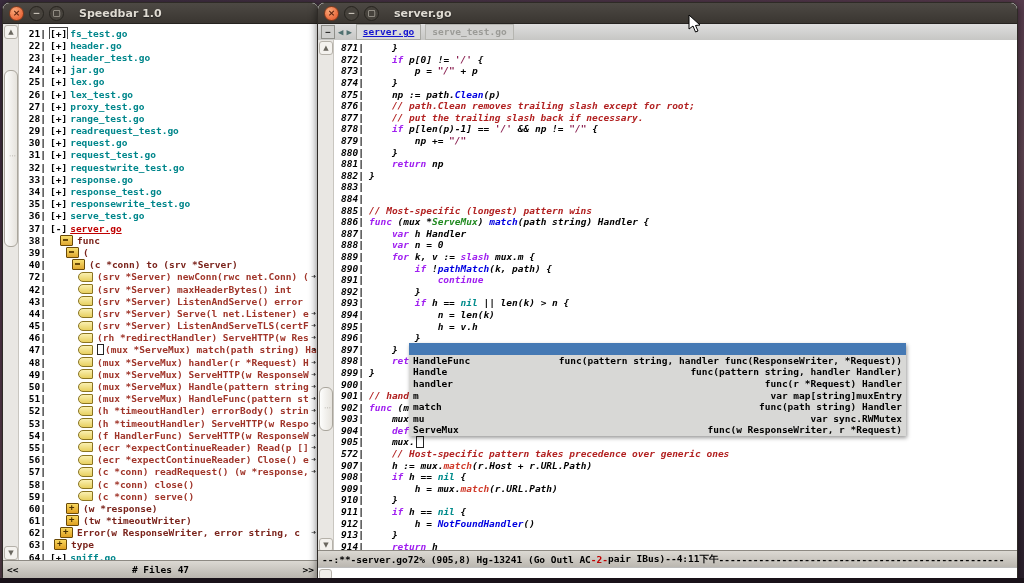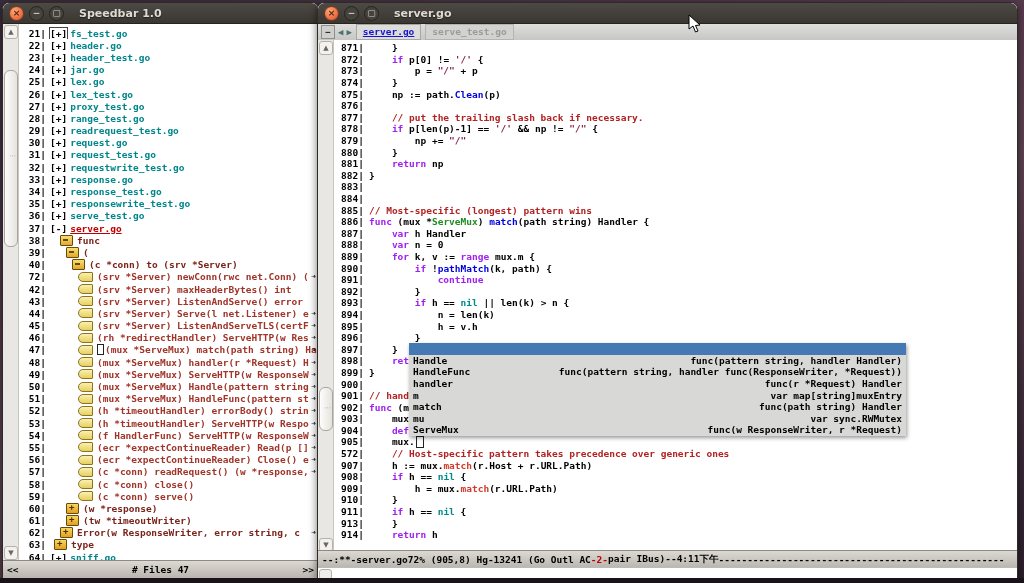--- a/index.html
+++ b/index.html
@@ -54,21 +54,21 @@
   .tabbar{position:absolute;left:0;top:21px;right:0;height:16px;background:linear-gradient(#dedede,#c6c6c4);
           border-bottom:1px solid #979792;display:flex;align-items:center;font:bold 9.5px "DejaVu Sans Mono",monospace;}
   .tb-btn{width:12px;height:12px;margin-left:3px;background:#cfcfcd;border:1px solid #8f8f8a;
           display:flex;align-items:center;justify-content:center;color:#222;font-size:9px;flex:none;}
   .tb-tri{color:#4f7070;font-size:9px;margin-left:3px;}
   .tab{padding:0 6px;height:14px;line-height:14px;border:1px solid #a7a7a2;margin-left:4px;background:#d2d2d0;}
   .tab-active{color:#1515cf;text-decoration:underline;background:#dcdcda;}
   .tab-inactive{color:#9b9b97;border-color:#b5b5b0;}
   .ed-body{position:absolute;left:0;top:37px;right:0;height:513px;background:#fff;display:flex;overflow:hidden;}
   .ed-code{flex:1;overflow:hidden;padding-top:2px;font:bold 9.5px "DejaVu Sans Mono",monospace;position:relative;}
-  .code-line{height:11.6px;display:flex;align-items:center;white-space:pre;overflow:hidden;}
+  .code-line{height:11.6px;display:flex;align-items:center;white-space:pre;overflow:hidden;font-style:italic;}
   .gut{width:30px;text-align:right;color:#000;flex:none;margin-right:5px;}
   .sp-p{color:#000}.sp-k{color:#a020f0}.sp-f{color:#0000e0}.sp-c{color:#b22222}
   .sp-s{color:#8b2252}.sp-t{color:#228b22}.sp-n{color:#008b8b}
   .sp-b{color:#000;font-weight:bold}.sp-r{color:#d03a2a}
   .ed-cursor{display:inline-block;width:6px;height:10px;border:1px solid #222;margin-left:1px;}
   .popup{position:absolute;left:91px;top:303px;width:497px;background:#d8d8d6;
          box-shadow:1px 2px 4px rgba(0,0,0,.4);font:bold 9.5px "DejaVu Sans Mono",monospace;z-index:5;}
   .popup-sel{height:11.6px;background:#4579b4;}
   .popup-row{height:11.6px;display:flex;justify-content:space-between;align-items:center;
              padding:0 4px;color:#000;white-space:pre;}
@@ -412,34 +412,34 @@
         <span class="vs-grip" style="top:19px;">⋯</span>
       </div>
       <span class="vs-arrow" style="bottom:1px;">▼</span>
     </div>
     <div class="ed-code">
         <div class="code-line"><span class="gut">871|</span><span class="sp-p">    }</span></div>
         <div class="code-line"><span class="gut">872|</span><span class="sp-p">    </span><span class="sp-k">if</span><span class="sp-p"> p[0] != </span><span class="sp-s">'/'</span><span class="sp-p"> {</span></div>
         <div class="code-line"><span class="gut">873|</span><span class="sp-p">        p = </span><span class="sp-s">"/"</span><span class="sp-p"> + p</span></div>
         <div class="code-line"><span class="gut">874|</span><span class="sp-p">    }</span></div>
         <div class="code-line"><span class="gut">875|</span><span class="sp-p">    </span><span class="sp-b">np</span><span class="sp-p"> := path.</span><span class="sp-f">Clean</span><span class="sp-p">(p)</span></div>
-        <div class="code-line"><span class="gut">876|</span><span class="sp-p">    </span></div>
+        <div class="code-line"><span class="gut">876|</span><span class="sp-p">    </span><span class="sp-c">// path.Clean removes trailing slash except for root;</span></div>
         <div class="code-line"><span class="gut">877|</span><span class="sp-p">    </span><span class="sp-c">// put the trailing slash back if necessary.</span></div>
         <div class="code-line"><span class="gut">878|</span><span class="sp-p">    </span><span class="sp-k">if</span><span class="sp-p"> p[len(p)-1] == </span><span class="sp-s">'/'</span><span class="sp-p"> &amp;&amp; np != </span><span class="sp-s">"/"</span><span class="sp-p"> {</span></div>
         <div class="code-line"><span class="gut">879|</span><span class="sp-p">        np += </span><span class="sp-s">"/"</span></div>
         <div class="code-line"><span class="gut">880|</span><span class="sp-p">    }</span></div>
         <div class="code-line"><span class="gut">881|</span><span class="sp-p">    </span><span class="sp-k">return</span><span class="sp-p"> np</span></div>
         <div class="code-line"><span class="gut">882|</span><span class="sp-p">}</span></div>
         <div class="code-line"><span class="gut">883|</span><span class="sp-p"></span></div>
         <div class="code-line"><span class="gut">884|</span></div>
         <div class="code-line"><span class="gut">885|</span><span class="sp-c">// Most-specific (longest) pattern wins</span></div>
         <div class="code-line"><span class="gut">886|</span><span class="sp-k">func</span><span class="sp-p"> (mux *</span><span class="sp-t">ServeMux</span><span class="sp-p">) </span><span class="sp-f">match</span><span class="sp-p">(path string) Handler {</span></div>
         <div class="code-line"><span class="gut">887|</span><span class="sp-p">    </span><span class="sp-k">var</span><span class="sp-p"> </span><span class="sp-b">h</span><span class="sp-p"> Handler</span></div>
         <div class="code-line"><span class="gut">888|</span><span class="sp-p">    </span><span class="sp-k">var</span><span class="sp-p"> </span><span class="sp-b">n</span><span class="sp-p"> = 0</span></div>
-        <div class="code-line"><span class="gut">889|</span><span class="sp-p">    </span><span class="sp-k">for</span><span class="sp-p"> </span><span class="sp-b">k</span><span class="sp-p">, </span><span class="sp-b">v</span><span class="sp-p"> := </span><span class="sp-k">range</span><span class="sp-p"> mux.m {</span></div>
+        <div class="code-line"><span class="gut">889|</span><span class="sp-p">    </span><span class="sp-k">for</span><span class="sp-p"> </span><span class="sp-b">k</span><span class="sp-p">, </span><span class="sp-b">v</span><span class="sp-p"> := </span><span class="sp-k">slash</span><span class="sp-p"> mux.m {</span></div>
         <div class="code-line"><span class="gut">890|</span><span class="sp-p">        </span><span class="sp-k">if</span><span class="sp-p"> !</span><span class="sp-f">pathMatch</span><span class="sp-p">(k, path) {</span></div>
         <div class="code-line"><span class="gut">891|</span><span class="sp-p">            </span><span class="sp-k">continue</span></div>
         <div class="code-line"><span class="gut">892|</span><span class="sp-p">        }</span></div>
         <div class="code-line"><span class="gut">893|</span><span class="sp-p">        </span><span class="sp-k">if</span><span class="sp-p"> h == </span><span class="sp-n">nil</span><span class="sp-p"> || len(k) &gt; n {</span></div>
         <div class="code-line"><span class="gut">894|</span><span class="sp-p">            n = len(k)</span></div>
         <div class="code-line"><span class="gut">895|</span><span class="sp-p">            h = v.h</span></div>
         <div class="code-line"><span class="gut">896|</span><span class="sp-p">        }</span></div>
         <div class="code-line"><span class="gut">897|</span><span class="sp-p">    }</span></div>
         <div class="code-line"><span class="gut">898|</span><span class="sp-p">    </span><span class="sp-k">ret</span></div>
         <div class="code-line"><span class="gut">899|</span><span class="sp-p">}</span></div>
@@ -448,27 +448,28 @@
         <div class="code-line"><span class="gut">902|</span><span class="sp-k">func</span><span class="sp-p"> (m</span></div>
         <div class="code-line"><span class="gut">903|</span><span class="sp-p">    mux</span></div>
         <div class="code-line"><span class="gut">904|</span><span class="sp-p">    </span><span class="sp-k">def</span></div>
         <div class="code-line"><span class="gut">905|</span><span class="sp-p">    mux.</span><span class="ed-cursor"></span></div>
         <div class="code-line"><span class="gut">572|</span><span class="sp-p">    </span><span class="sp-c">// Host-specific pattern takes precedence over generic ones</span></div>
         <div class="code-line"><span class="gut">907|</span><span class="sp-p">    </span><span class="sp-b">h</span><span class="sp-p"> := mux.</span><span class="sp-r">match</span><span class="sp-p">(r.Host + r.URL.Path)</span></div>
         <div class="code-line"><span class="gut">908|</span><span class="sp-p">    </span><span class="sp-k">if</span><span class="sp-p"> h == </span><span class="sp-n">nil</span><span class="sp-p"> {</span></div>
         <div class="code-line"><span class="gut">909|</span><span class="sp-p">        h = mux.</span><span class="sp-r">match</span><span class="sp-p">(r.URL.Path)</span></div>
         <div class="code-line"><span class="gut">910|</span><span class="sp-p">    }</span></div>
         <div class="code-line"><span class="gut">911|</span><span class="sp-p">    </span><span class="sp-k">if</span><span class="sp-p"> h == </span><span class="sp-n">nil</span><span class="sp-p"> {</span></div>
+        <div class="code-line"><span class="gut">912|</span><span class="sp-p">        h = </span><span class="sp-f">NotFoundHandler</span><span class="sp-p">()</span></div>
         <div class="code-line"><span class="gut">913|</span><span class="sp-p">    }</span></div>
         <div class="code-line"><span class="gut">914|</span><span class="sp-p">    </span><span class="sp-k">return</span><span class="sp-p"> h</span></div>
       </div>
     <div class="popup">
       <div class="popup-sel"></div>
-    <div class="popup-row"><span class="popup-name">Handle</span><span class="popup-sig">func(pattern string, handler Handler)</span></div>
-        <div class="popup-row"><span class="popup-name">HandleFunc</span><span class="popup-sig">func(pattern string, handler func(ResponseWriter, *Request))</span></div>
+    <div class="popup-row"><span class="popup-name">HandleFunc</span><span class="popup-sig">func(pattern string, handler func(ResponseWriter, *Request))</span></div>
+        <div class="popup-row"><span class="popup-name">Handle</span><span class="popup-sig">func(pattern string, handler Handler)</span></div>
         <div class="popup-row"><span class="popup-name">handler</span><span class="popup-sig">func(r *Request) Handler</span></div>
         <div class="popup-row"><span class="popup-name">m</span><span class="popup-sig">var map[string]muxEntry</span></div>
         <div class="popup-row"><span class="popup-name">match</span><span class="popup-sig">func(path string) Handler</span></div>
         <div class="popup-row"><span class="popup-name">mu</span><span class="popup-sig">var sync.RWMutex</span></div>
         <div class="popup-row"><span class="popup-name">ServeMux</span><span class="popup-sig">func(w ResponseWriter, r *Request)</span></div>
       </div>
   </div>
   <div class="modeline" id="ed-modeline">
     <span>--:**-  </span>
       <span class="ml-file">server.go</span>

